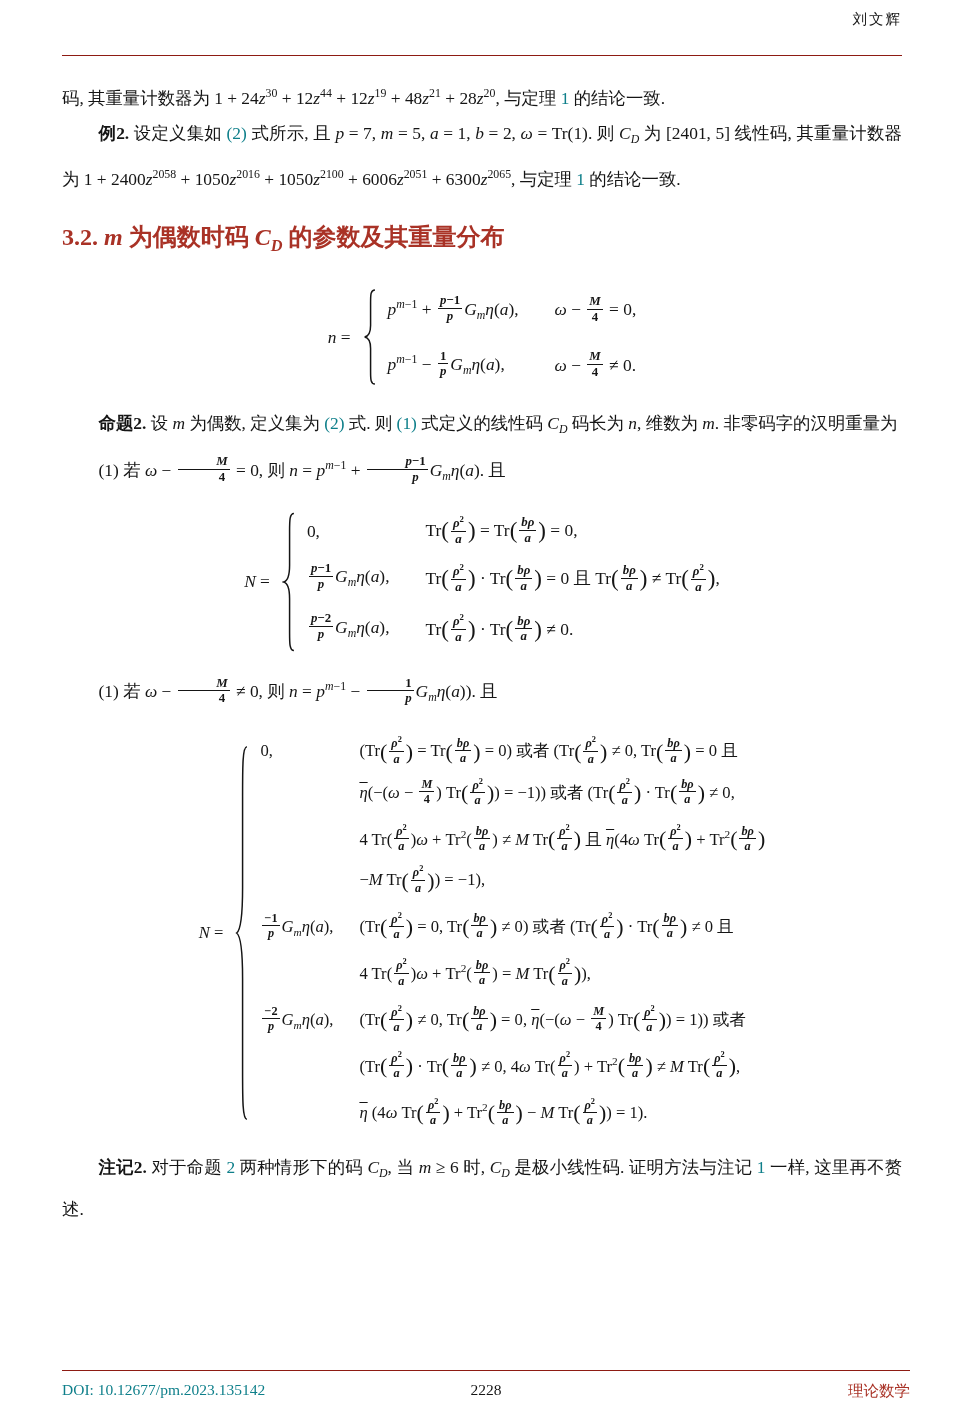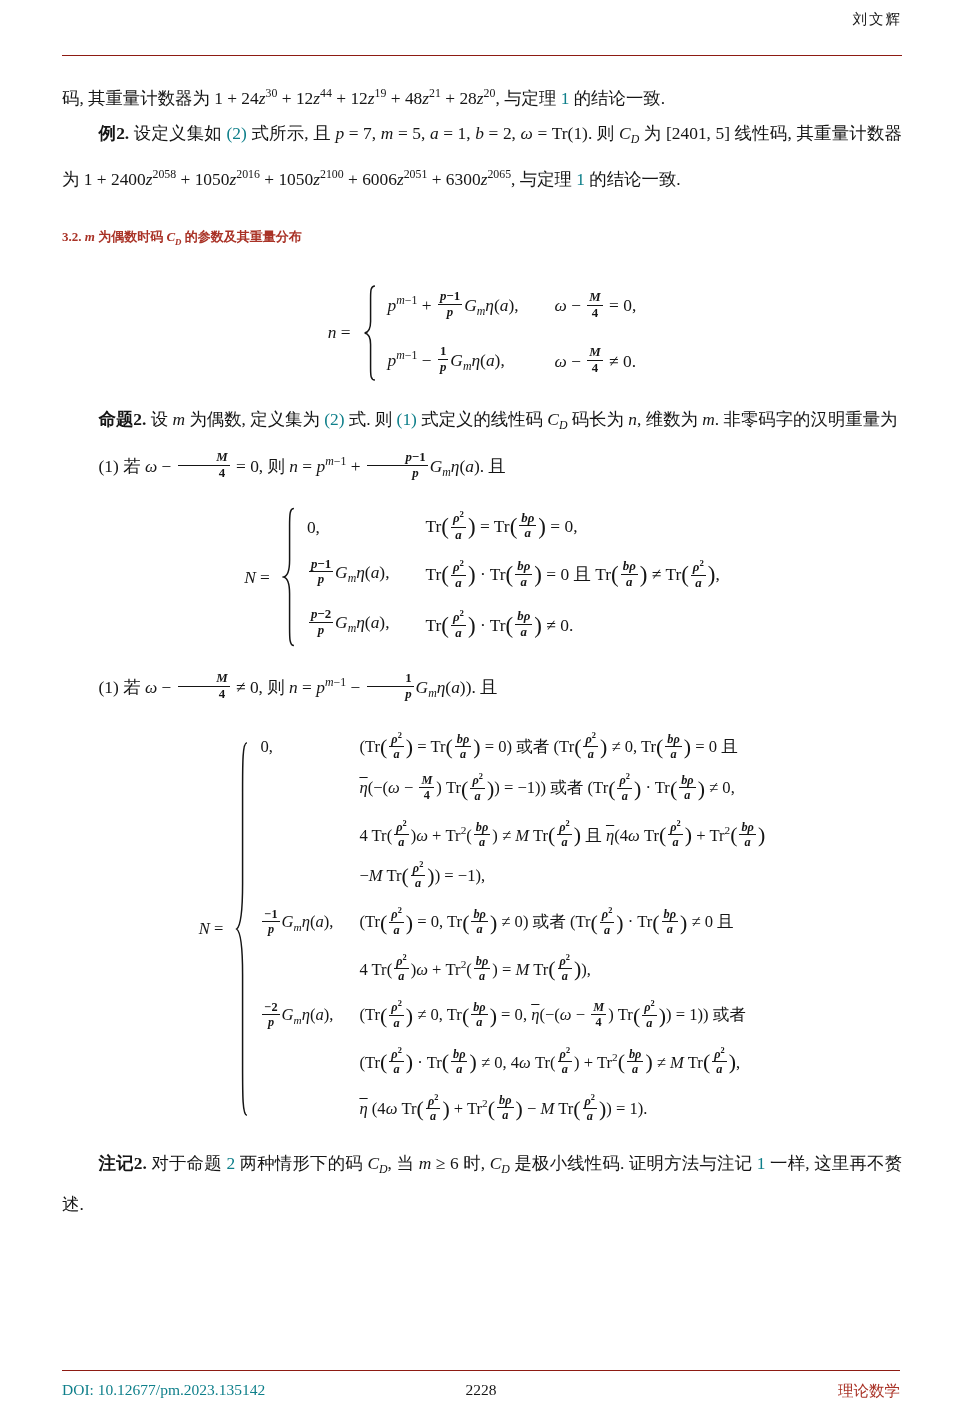--- a/index.html
+++ b/index.html
@@ -19,21 +19,21 @@
 
   
   .header{padding-top:10px;height:56px;border-bottom:1.6px solid var(--rule);text-align:right;}
   .author{font-size:14.5px;letter-spacing:2px;}
 
   
   .content{padding-top:20px;font-size:17.4px;}
   p.para{margin:0;line-height:35px;text-align:justify;}
   .indent{text-indent:2.1em;}
   .lbl{font-weight:bold;}
-  .sec{color:var(--accent-red);font-size:13px;font-weight:bold;margin:26px 0 22px;line-height:28px;}
+  .sec{color:var(--accent-red);font-size:24px;font-weight:bold;margin:26px 0 22px;line-height:28px;}
   .ref{color:var(--link-teal);}
   sup,sub{font-size:68%;}
 
   
   .f{display:inline-flex;flex-direction:column;text-align:center;vertical-align:middle;
      font-size:74%;line-height:1.15;margin:0 2px;position:relative;top:-2px;font-weight:bold;}
   .f>span:first-child{padding:0 2px;}
   .f>span:last-child{border-top:1px solid var(--ink);padding:0 2px;}
   .lp{font-size:132%;vertical-align:middle;position:relative;top:-1px;}
   .ov{text-decoration:overline;}
@@ -45,21 +45,21 @@
   .brace{width:13px;flex:none;display:block;}
   .rows{display:grid;grid-template-columns:max-content max-content;column-gap:36px;align-items:center;}
   .rows>span{line-height:44px;white-space:nowrap;}
   .leadline{line-height:44px;margin:6px 0;}
   .bigeq{font-size:16.6px;margin:16px 0;}
   .bigrows{display:grid;grid-template-columns:max-content max-content;column-gap:26px;row-gap:5px;align-items:start;}
   .case-val{line-height:40px;white-space:nowrap;}
   .case-lines>div{line-height:40px;white-space:nowrap;}
 
   
-  .footer{position:absolute;left:62px;right:64px;bottom:12px;border-top:1.6px solid var(--rule);}
+  .footer{position:absolute;left:62px;right:54px;bottom:12px;border-top:1.6px solid var(--rule);}
   .footer-row{position:relative;display:flex;justify-content:space-between;padding-top:10px;font-size:15.5px;}
   .doi{color:var(--link-teal);cursor:pointer;}
   .pagenum{position:absolute;left:50%;transform:translateX(-50%);}
   .journal{color:var(--accent-red);}
 </style>
 </head>
 <body>
 
 <div class="page">
 

